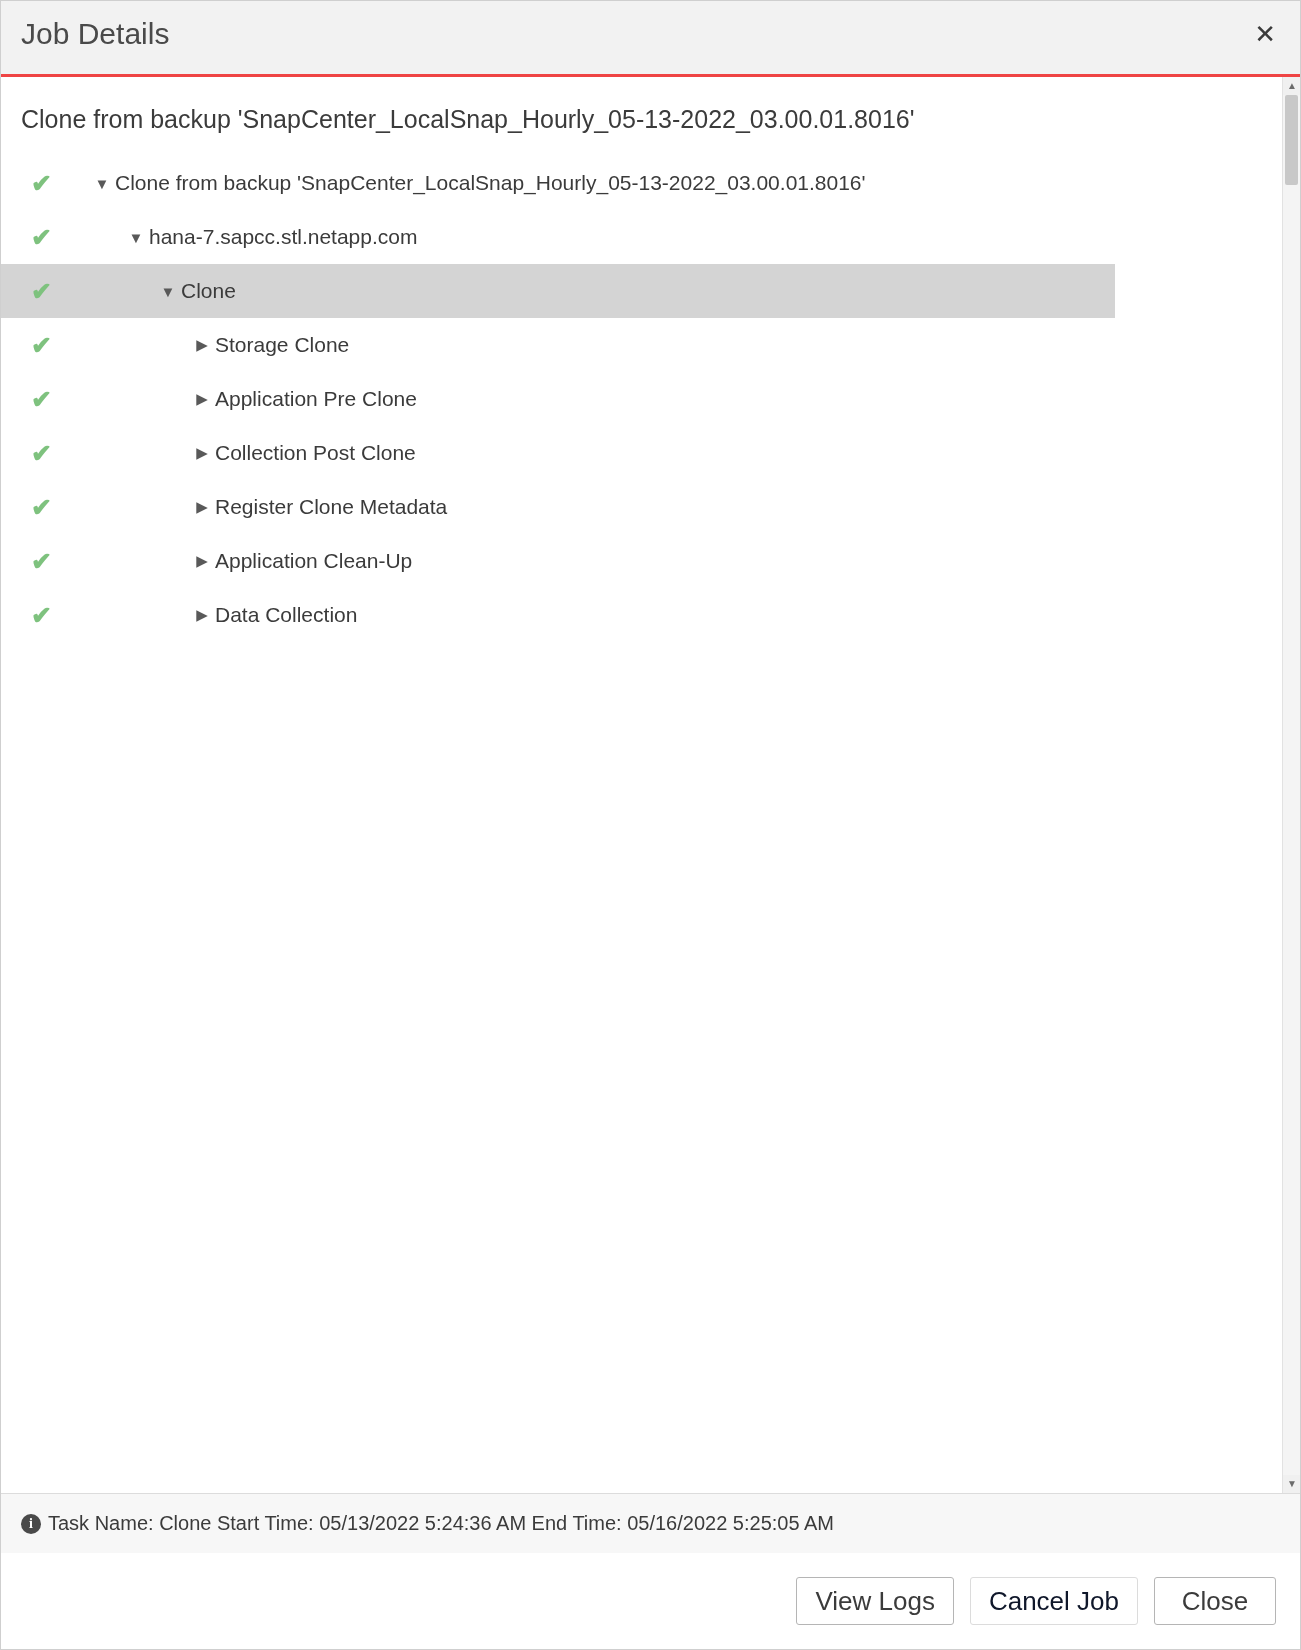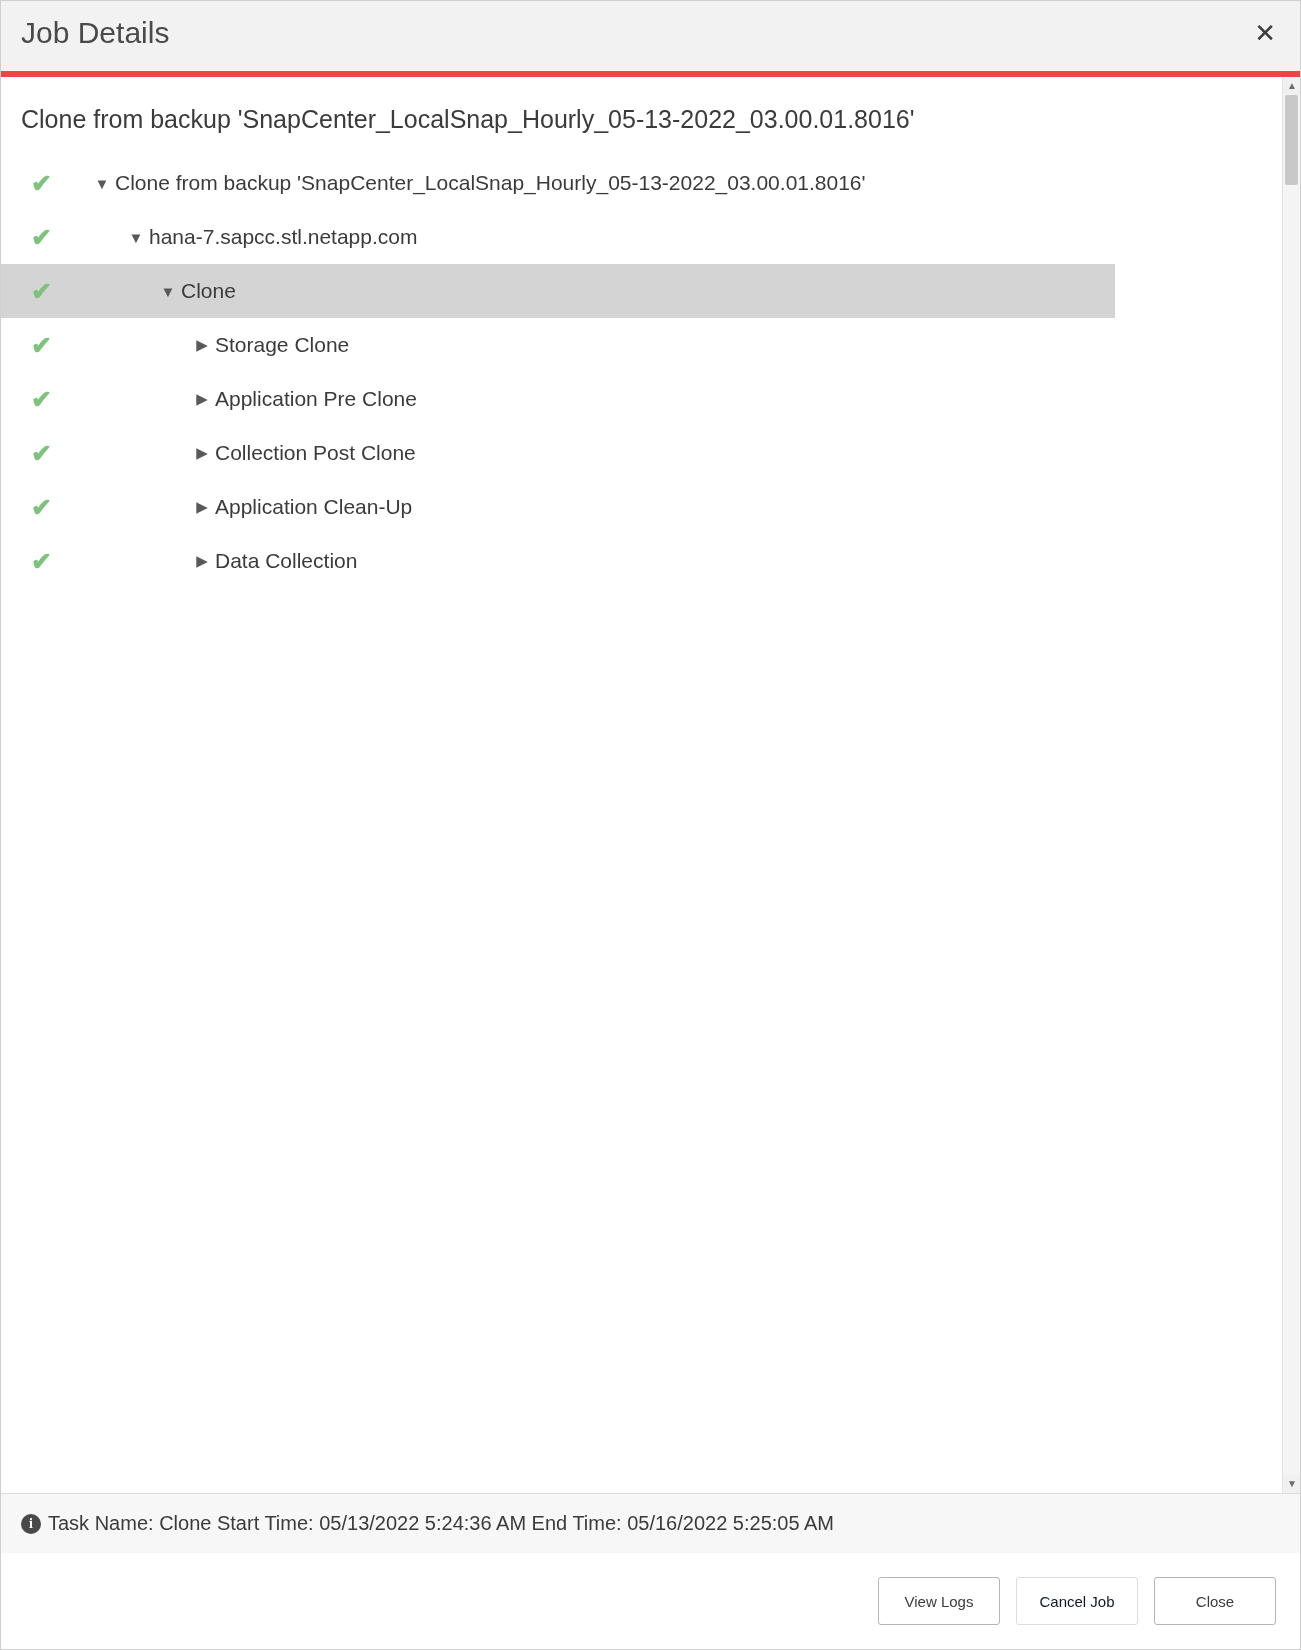--- a/index.html
+++ b/index.html
@@ -22,21 +22,21 @@
     border: 1px solid #cfcfcf;
     background: #ffffff;
     display: flex;
     flex-direction: column;
   }
   
   .titlebar {
     height: 76px;
     min-height: 76px;
     background: #f2f2f2;
-    border-bottom: 6px solid #ef4444;
+    border-bottom: 3px solid #ef4444;
     display: flex;
     align-items: center;
     justify-content: space-between;
     padding: 0 18px 7px 20px;
     box-sizing: border-box;
     gap: 16px;
   }
   .title-text {
     font-size: 30px;
     color: #4a4a4a;
@@ -191,21 +191,21 @@
     padding-right: 24px;
     gap: 16px;
     box-sizing: border-box;
   }
   .btn {
     min-width: 122px;
     height: 48px;
     border: 1px solid #b5b5b5;
     background: #ffffff;
     border-radius: 3px;
-    font-size: 15px;
+    font-size: 26px;
     color: #3b3b3b;
     font-family: "Liberation Sans", sans-serif;
     cursor: pointer;
     padding: 0 18px;
   }
   .btn.disabled {
     color: #0f172a;
     border-color: #dcdcdc;
     cursor: default;
     background: #ffffff;
@@ -257,20 +257,25 @@
           <span class="twisty closed ind-3"></span>
           <span class="node-label">Application Pre Clone</span>
         </li>
 
         <li class="tree-row">
           <span class="status-icon check"></span>
           <span class="twisty closed ind-3"></span>
           <span class="node-label">Collection Post Clone</span>
         </li>
 
+        <li class="tree-row">
+          <span class="status-icon check"></span>
+          <span class="twisty closed ind-3"></span>
+          <span class="node-label">Register Clone Metadata</span>
+        </li>
 
         <li class="tree-row">
           <span class="status-icon check"></span>
           <span class="twisty closed ind-3"></span>
           <span class="node-label">Application Clean-Up</span>
         </li>
 
         <li class="tree-row">
           <span class="status-icon check"></span>
           <span class="twisty closed ind-3"></span>

